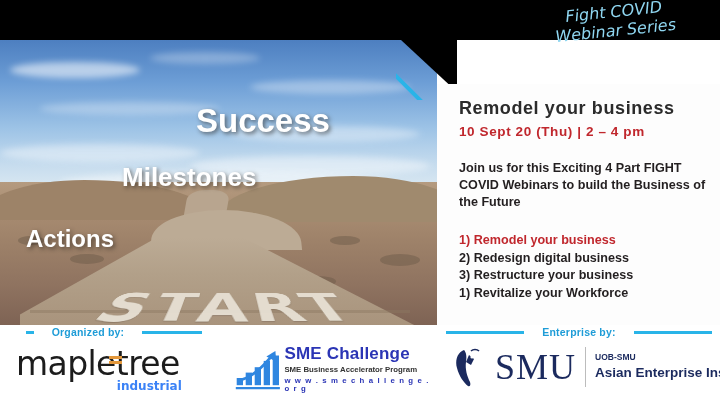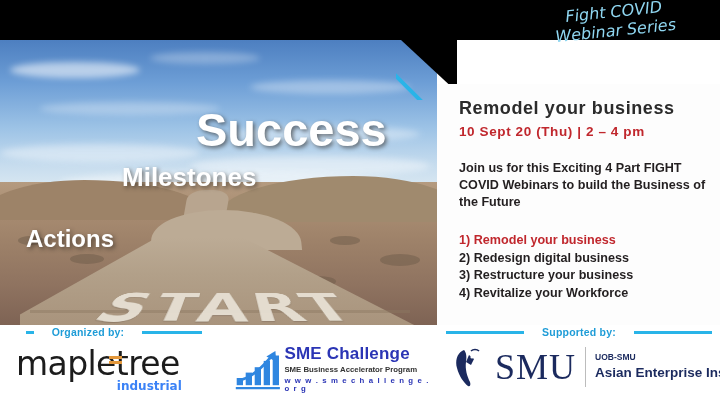--- a/index.html
+++ b/index.html
@@ -47,21 +47,21 @@
              clip-path:polygon(34% 0%,56% 0%,100% 100%,-6% 100%);}
   .road-edge{position:absolute;background:#8c7862;opacity:.45;}
   .start-word{position:absolute;left:78px;top:232px;width:300px;height:68px;
         display:flex;align-items:center;justify-content:center;
         font-size:62px;font-weight:bold;letter-spacing:6px;color:#e8e2d6;
         font-family:"DejaVu Sans",sans-serif;opacity:.92;
         transform:perspective(160px) rotateX(52deg);
         text-shadow:0 1px 1px rgba(90,70,55,.45);}
   .ov{position:absolute;color:#ffffff;font-weight:bold;
       text-shadow:2px 2px 4px rgba(40,35,30,.6);font-family:"Liberation Sans",sans-serif;}
-  .ov-success{left:196px;top:62px;font-size:47px;}
+  .ov-success{left:196px;top:62px;font-size:33px;}
   .ov-mile{left:122px;top:122px;font-size:26px;}
   .ov-act{left:26px;top:185px;font-size:24px;}
 
   
   .diag{position:absolute;left:396px;top:40px;width:60px;height:60px;overflow:hidden;}
   .diag-line{position:absolute;left:-14px;top:20px;width:85px;height:4px;background:#29b4e8;
              transform:rotate(45deg);transform-origin:left center;}
   .blackwedge{position:absolute;left:401px;top:40px;width:56px;height:52px;background:#000;
               clip-path:polygon(0% 0%,100% 0%,100% 100%);}
 
@@ -173,21 +173,21 @@
   <div class="panel-line-t"></div>
   <div class="panel-line-l"></div>
   <div class="panel">
     <div class="p-head">Remodel your business</div>
     <div class="p-date">10 Sept 20 (Thu)  |  2 – 4 pm</div>
     <div class="p-body">Join us for this Exciting 4 Part FIGHT COVID Webinars to build the Business of the Future</div>
     <div class="p-list">
       <div class="hi">1) Remodel your business</div>
       <div>2) Redesign digital business</div>
       <div>3) Restructure your business</div>
-      <div>4) Revitalize your Workforce</div>
+      <div>1) Revitalize your Workforce</div>
     </div>
   </div>
 
   <div class="footer">
 
     <div class="fcol f1">
       <div class="flabel">
         <span class="rule rule-l"></span>
         <span class="txt">Organized by:</span>
         <span class="rule rule-r"></span>
@@ -216,21 +216,21 @@
           <div class="sme-t1">SME Challenge</div>
           <div class="sme-t2">SME Business Accelerator Program</div>
           <div class="sme-t3">w w w . s m e c h a l l e n g e . o r g</div>
         </div>
       </div>
     </div>
 
     <div class="fcol f3">
       <div class="flabel">
         <span class="rule rule-l"></span>
-        <span class="txt">Supported by:</span>
+        <span class="txt">Enterprise by:</span>
         <span class="rule rule-r"></span>
       </div>
       <div class="smu">
         <svg width="34" height="44" viewBox="0 0 34 44">
           <path d="M10 6 C5 9 3 16 5 23 C7 31 12 38 16 41 C18 42 19 40 18 37 C15 31 13 24 14 17 C15 11 14 7 12 5 Z" fill="#1b2a5e"></path>
           <path d="M17 10 L22 14 L19 20 L14 17 Z" fill="#1b2a5e"></path>
           <path d="M19 6 C21 4 25 4 27 6" stroke="#1b2a5e" stroke-width="1.6" fill="none"></path>
           <circle cx="20" cy="12" r="1.6" fill="#ffffff"></circle>
         </svg>
         <div class="smu-name">SMU</div>

